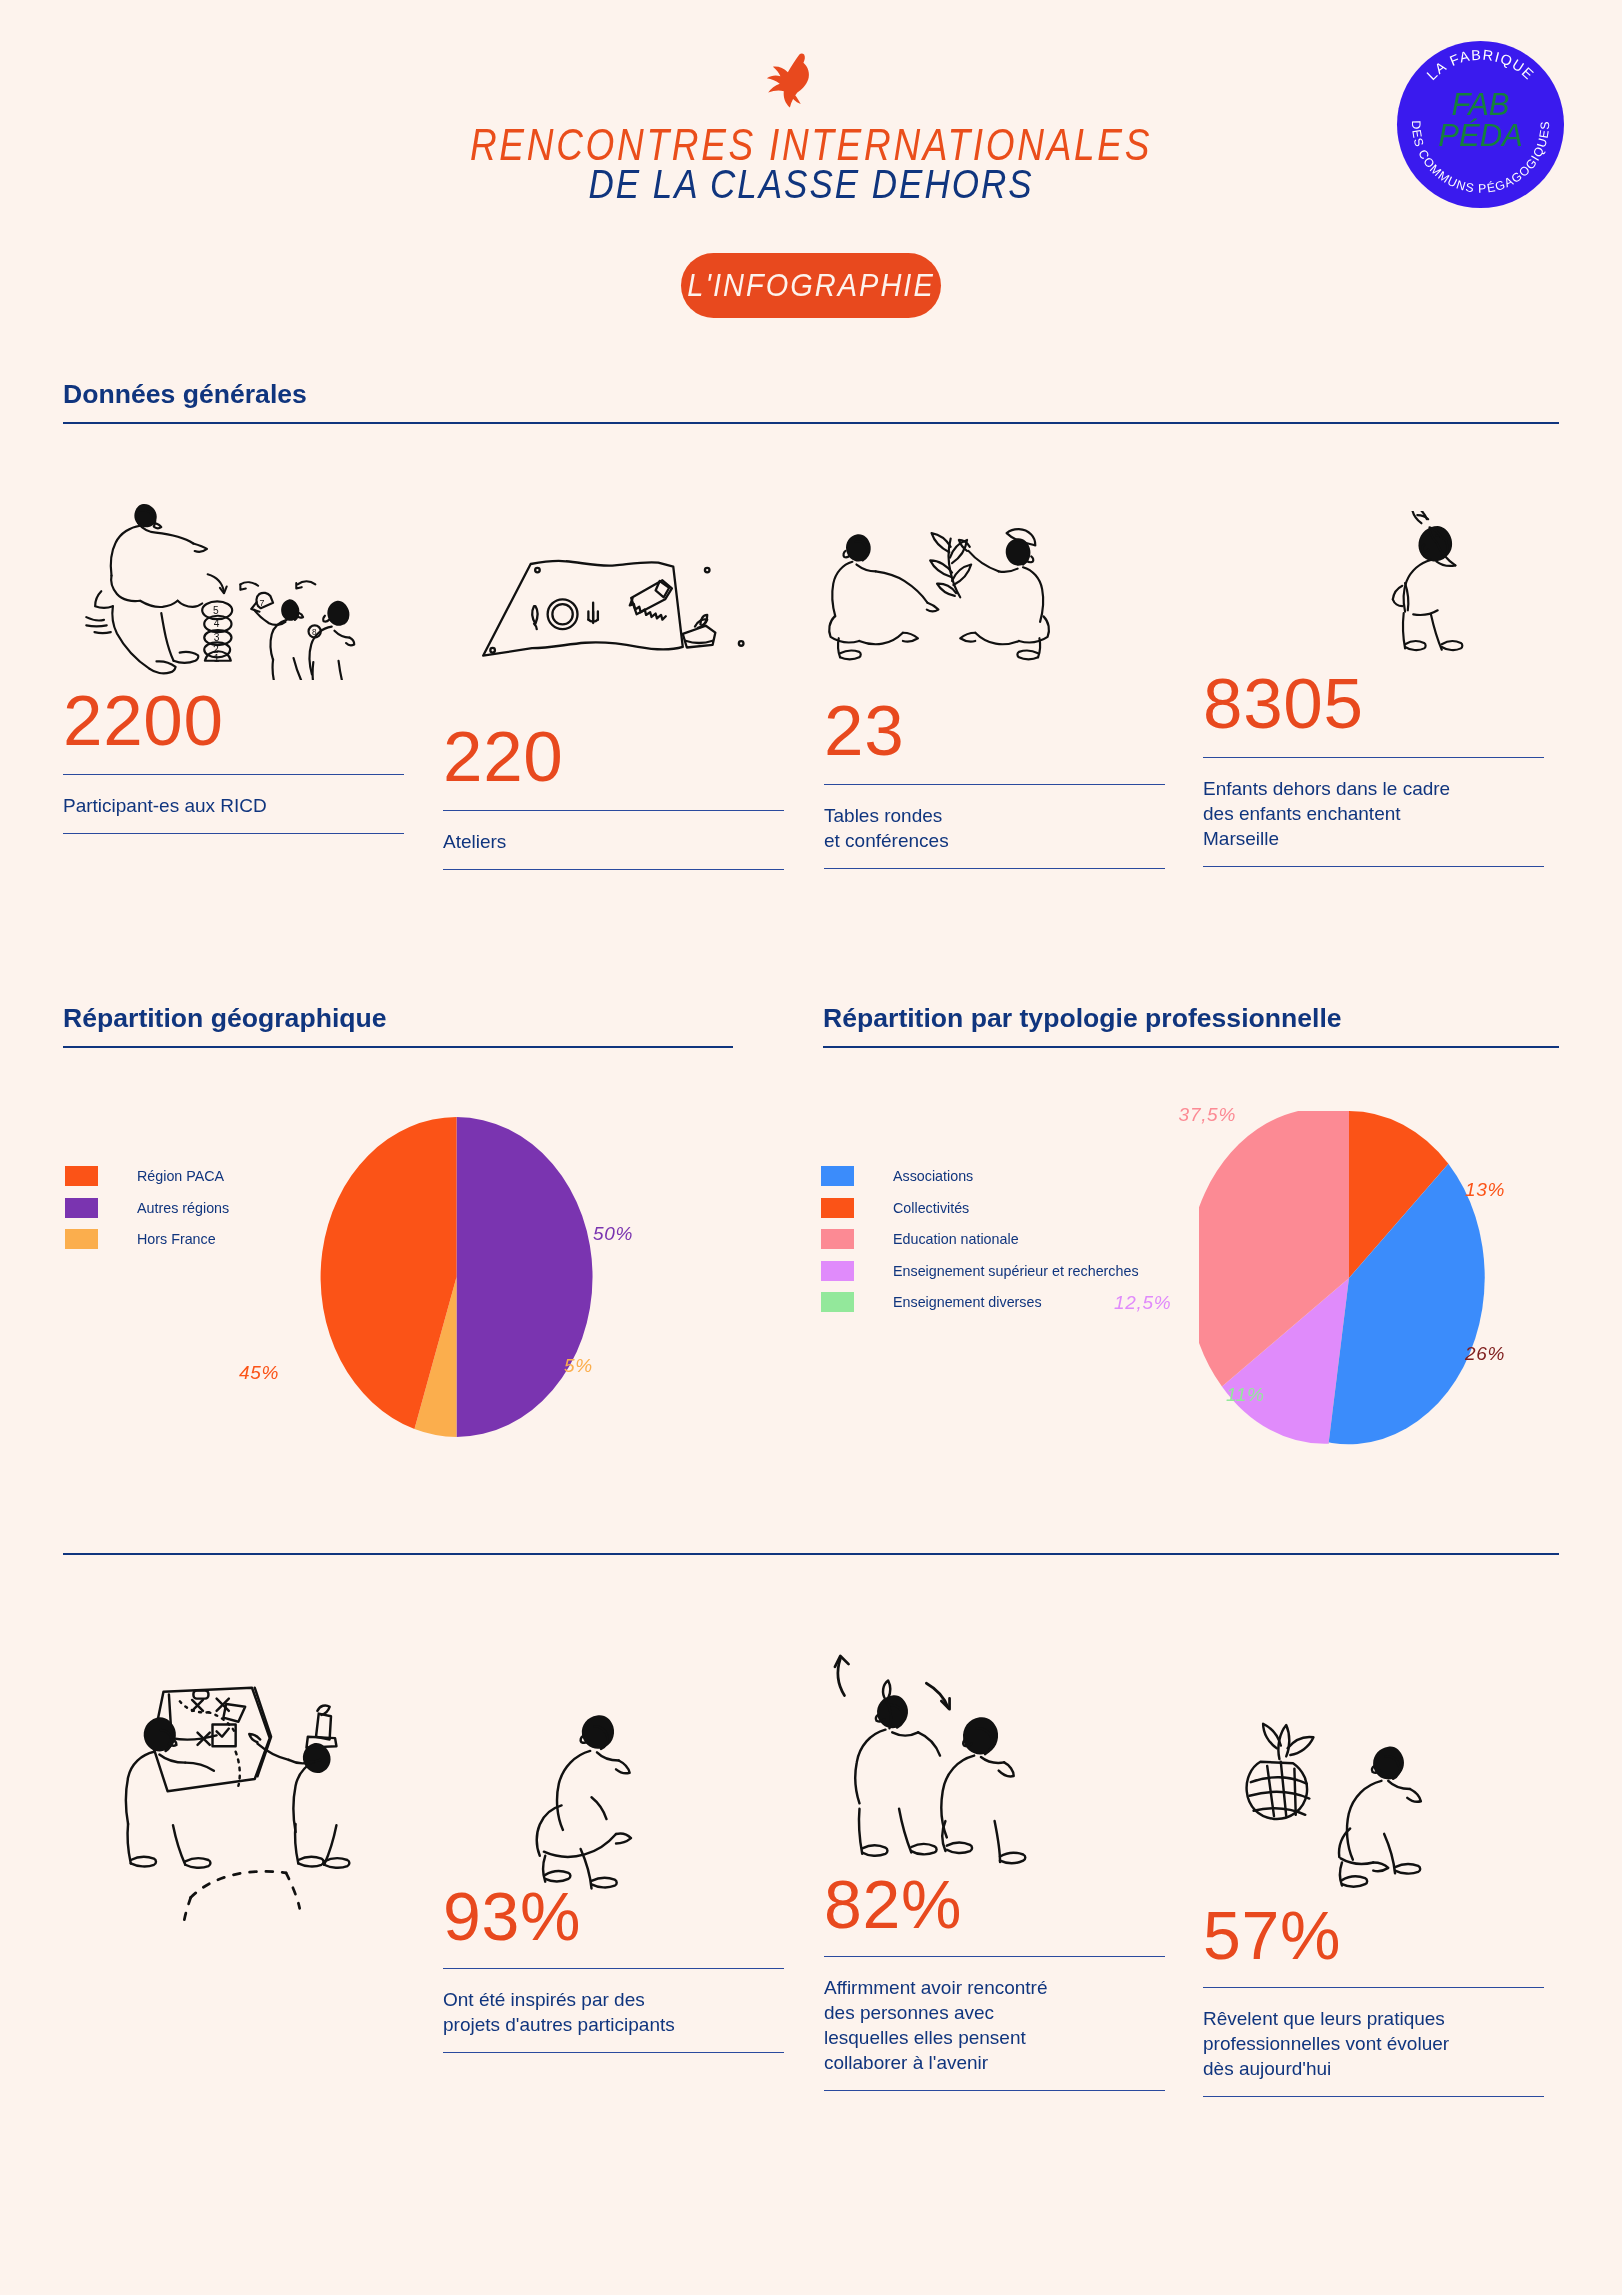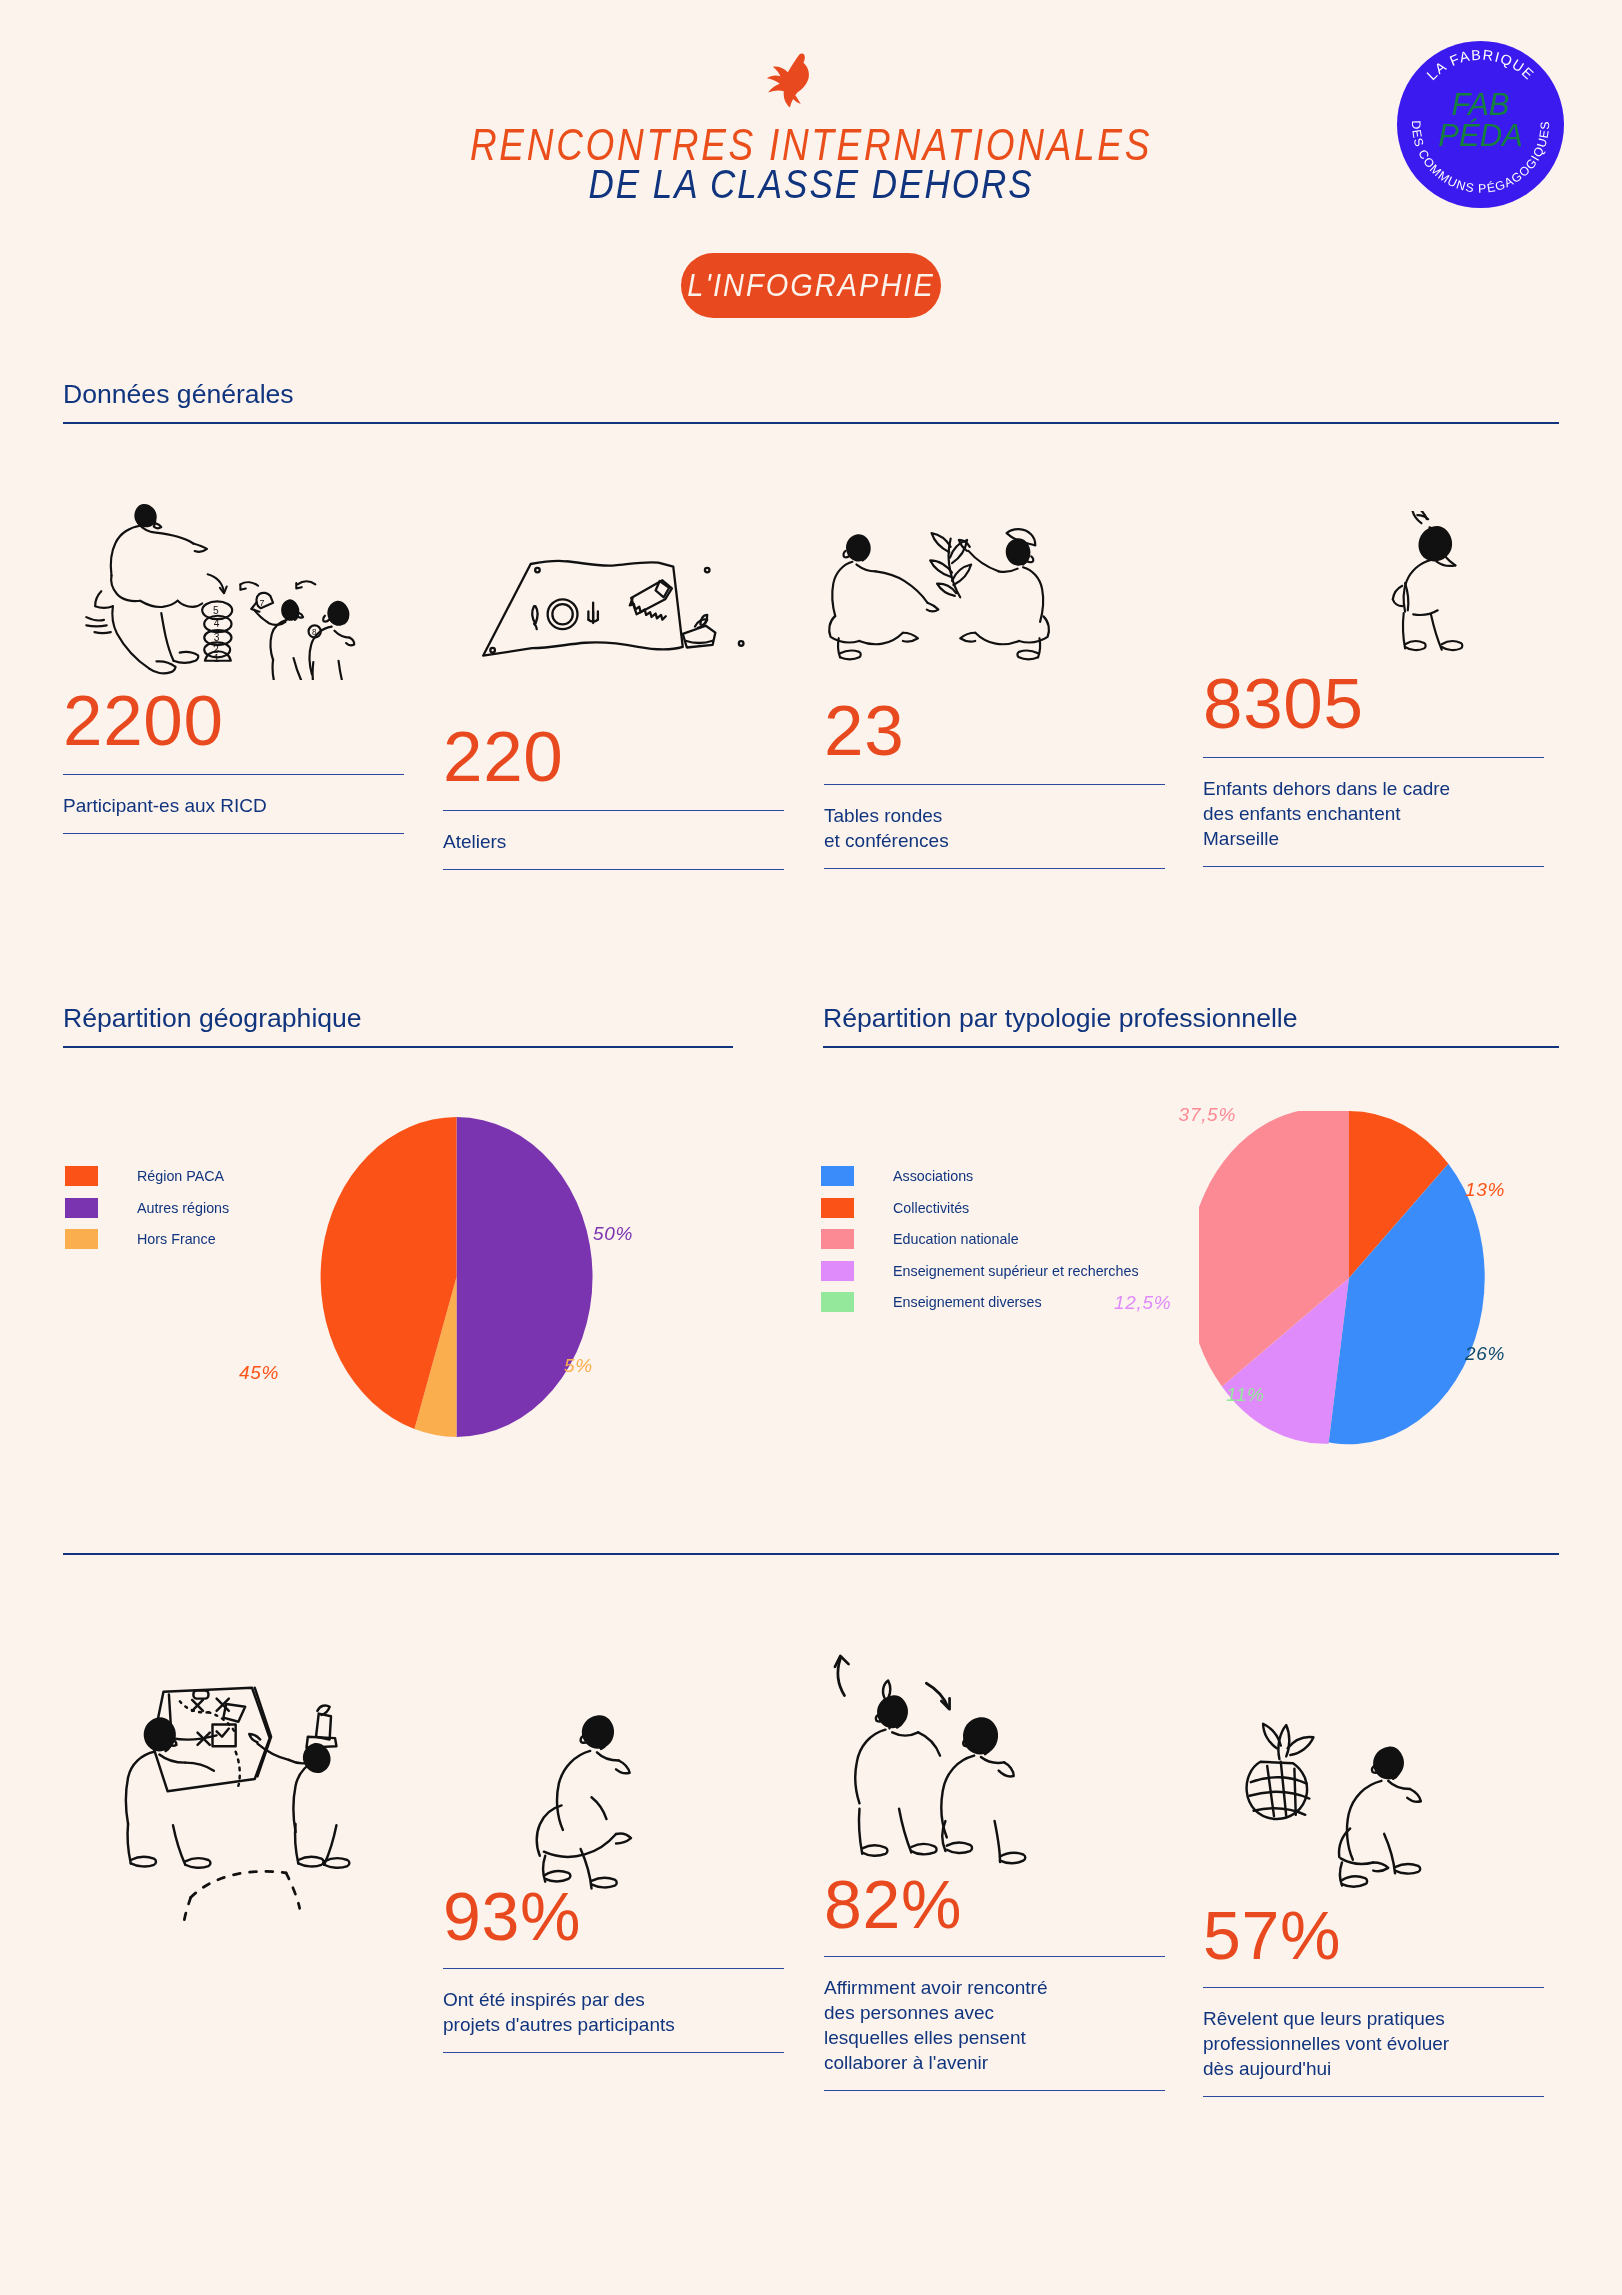--- a/index.html
+++ b/index.html
@@ -46,21 +46,21 @@
   .logo svg { position: absolute; inset: 0; width: 167px; height: 167px; }
   .logo-center {
     position: absolute; left: 0; top: 48px; width: 167px; text-align: center;
     color: #15803d; font-size: 31px; line-height: 31px; font-style: italic; font-weight: 400;
     font-family: "Liberation Sans Narrow", "Liberation Sans", sans-serif;
   }
 
   
   .section-head { position: absolute; }
   .section-head .txt {
-    color: #10357E; font-size: 26.6px; font-weight: 400; white-space: nowrap;
+    color: #10357E; font-size: 26.6px; font-weight: 700; white-space: nowrap;
     font-family: "Liberation Sans Narrow", "Liberation Sans", sans-serif;
     letter-spacing: 0px;
   }
   .section-head .rule {
     margin-top: 12.3px; height: 2px; background: #10357E; width: 100%;
   }
 
   
   .stat { position: absolute; }
   .stat .num {
@@ -403,21 +403,21 @@
 
         <path d="M 0 0 L -127.4 188.7 A 200 245 0 0 1 -30 243.2 Z" fill="#93E89B"></path>
 
         <path d="M 0 0 L -30 243.2 A 200 245 0 0 1 -186.4 159 Z" fill="#E08BFB"></path>
 
         <path d="M 0 0 L -186.4 159 A 200 245 0 0 1 0 -245 Z" fill="#FC8A94"></path>
       </g>
     </svg>
     <div class="pct-label" style="left:-20.4px; top:-6.8px; color:#FC8A94;">37,5%</div>
     <div class="pct-label" style="left:266px; top:68px; color:#FB5317;">13%</div>
-    <div class="pct-label" style="left:266px; top:232px; color:#0c4a6e;">26%</div>
+    <div class="pct-label" style="left:266px; top:232px; color:#7f1d1d;">26%</div>
     <div class="pct-label" style="left:-85px; top:181px; color:#E08BFB;">12,5%</div>
     <div class="pct-label" style="left:27px; top:273px; color:#93E89B;">11%</div>
   </div>
 
   <div class="section-head" style="left:63px; top:1541px; width:1496px;">
     <div class="rule"></div>
   </div>
 
   <div class="illus" style="left:109px; top:1652px;">
     <svg width="286" height="273" viewBox="0 0 420 400" fill="none" stroke="#111" stroke-width="3.6" stroke-linecap="round" stroke-linejoin="round">

